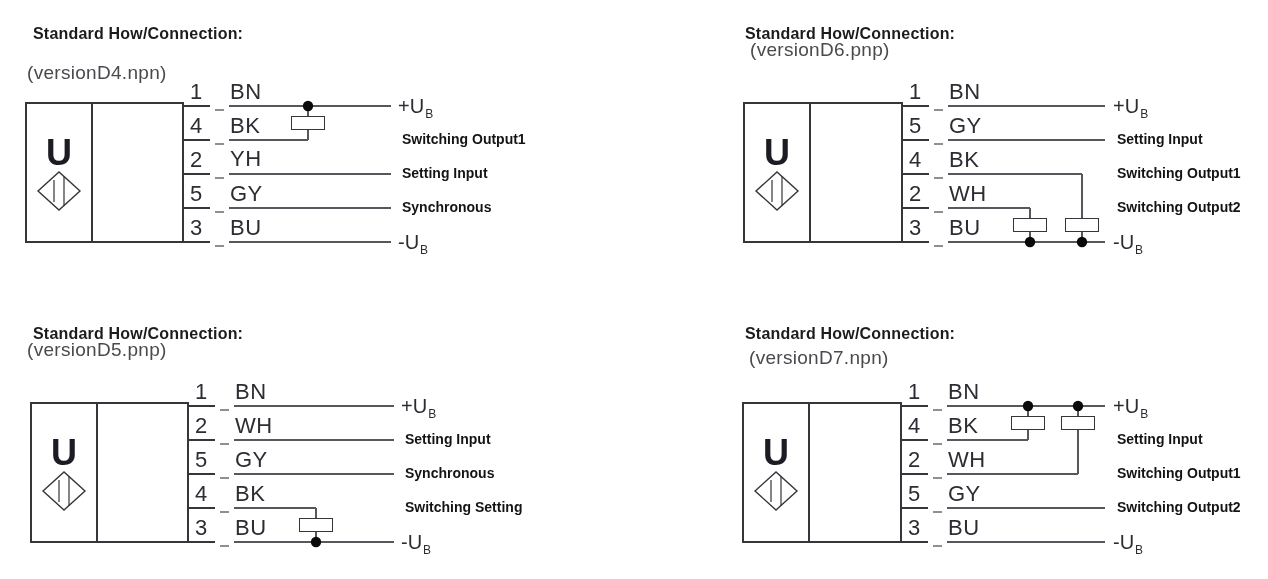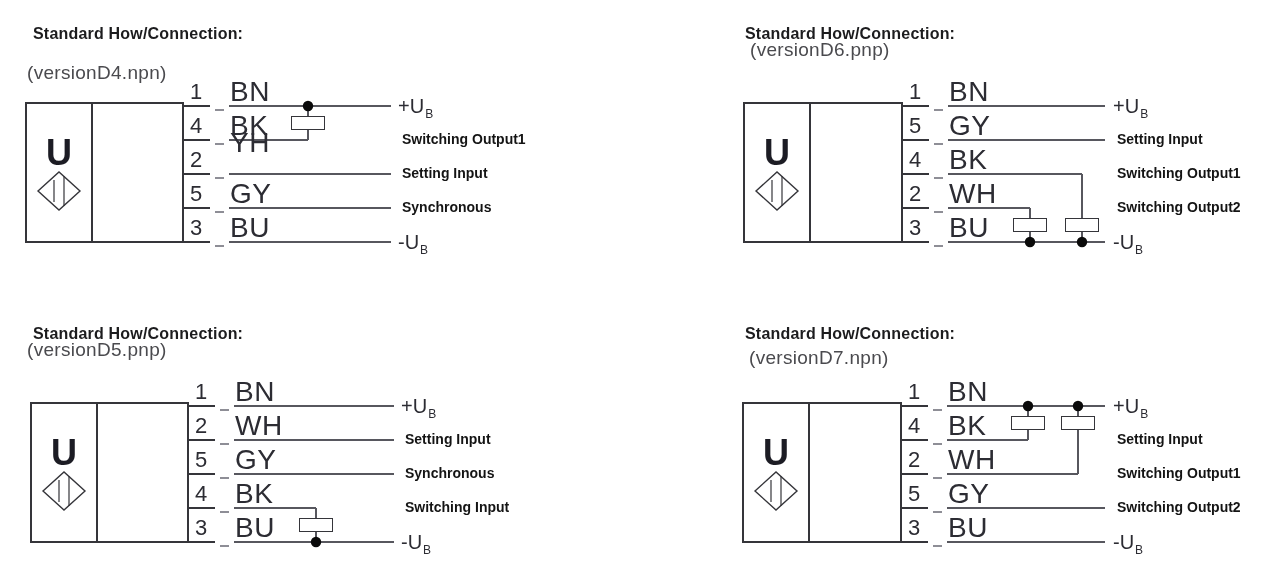--- a/index.html
+++ b/index.html
@@ -3,21 +3,21 @@
 <meta charset="utf-8">
 <style>
   html,body{margin:0;padding:0;background:#ffffff;}
   body{font-family:"Liberation Sans",sans-serif;}
   .canvas{position:relative;width:1268px;height:579px;background:#ffffff;overflow:hidden;}
   svg{position:absolute;left:0;top:0;}
   .t{position:absolute;white-space:nowrap;}
   .title{font-weight:bold;font-size:16px;color:#1c1c1e;letter-spacing:0.2px;}
   .version{font-size:19px;color:#4a4a4e;letter-spacing:0.3px;}
   .pin-num{font-size:22px;color:#2c2c33;width:22px;text-align:center;line-height:24px;}
-  .wire-code{font-size:28px;color:#2c2c33;line-height:24px;letter-spacing:0.5px;}
+  .wire-code{font-size:22px;color:#2c2c33;line-height:24px;letter-spacing:0.5px;}
   .signal{font-weight:bold;font-size:14px;color:#141414;line-height:17px;}
   .supply{font-size:20px;color:#2c2c33;line-height:24px;}
   .supply .sub{font-size:12px;position:relative;top:5px;left:1px;}
   .u-label{font-weight:bold;font-size:36px;color:#1c1c24;width:40px;text-align:center;line-height:46px;}
 </style>
 </head>
 <body>
 
 <div class="canvas">
   <svg id="wiring-svg" width="1268" height="579" viewBox="0 0 1268 579">
@@ -139,21 +139,21 @@
   </section>
 
   <div id="text-layer">
       <div class="t pin-num" style="left: 185px; top: 80px;">1</div>
       <div class="t wire-code" style="left: 230px; top: 80px;">BN</div>
       <div class="t supply" style="left: 398px; top: 94px;"><span>+U</span><span class="sub">B</span></div>
       <div class="t pin-num" style="left: 185px; top: 114px;">4</div>
       <div class="t wire-code" style="left: 230px; top: 114px;">BK</div>
       <div class="t signal" style="left: 402px; top: 131px;">Switching Output1</div>
       <div class="t pin-num" style="left: 185px; top: 148px;">2</div>
-      <div class="t wire-code" style="left: 230px; top: 131px;">YH</div>
+      <div class="t wire-code" style="left: 230px; top: 147px;">YH</div>
       <div class="t signal" style="left: 402px; top: 165px;">Setting Input</div>
       <div class="t pin-num" style="left: 185px; top: 182px;">5</div>
       <div class="t wire-code" style="left: 230px; top: 182px;">GY</div>
       <div class="t signal" style="left: 402px; top: 199px;">Synchronous</div>
       <div class="t pin-num" style="left: 185px; top: 216px;">3</div>
       <div class="t wire-code" style="left: 230px; top: 216px;">BU</div>
       <div class="t supply" style="left: 398px; top: 230px;"><span>-U</span><span class="sub">B</span></div>
       <div class="t u-label" style="left: 39px; top: 130px;">U</div>
       <div class="t pin-num" style="left: 904px; top: 80px;">1</div>
       <div class="t wire-code" style="left: 949px; top: 80px;">BN</div>
@@ -175,21 +175,21 @@
       <div class="t wire-code" style="left: 235px; top: 380px;">BN</div>
       <div class="t supply" style="left: 401px; top: 394px;"><span>+U</span><span class="sub">B</span></div>
       <div class="t pin-num" style="left: 190px; top: 414px;">2</div>
       <div class="t wire-code" style="left: 235px; top: 414px;">WH</div>
       <div class="t signal" style="left: 405px; top: 431px;">Setting Input</div>
       <div class="t pin-num" style="left: 190px; top: 448px;">5</div>
       <div class="t wire-code" style="left: 235px; top: 448px;">GY</div>
       <div class="t signal" style="left: 405px; top: 465px;">Synchronous</div>
       <div class="t pin-num" style="left: 190px; top: 482px;">4</div>
       <div class="t wire-code" style="left: 235px; top: 482px;">BK</div>
-      <div class="t signal" style="left: 405px; top: 499px;">Switching Input</div>
+      <div class="t signal" style="left: 405px; top: 499px;">Switching Setting</div>
       <div class="t pin-num" style="left: 190px; top: 516px;">3</div>
       <div class="t wire-code" style="left: 235px; top: 516px;">BU</div>
       <div class="t supply" style="left: 401px; top: 530px;"><span>-U</span><span class="sub">B</span></div>
       <div class="t u-label" style="left: 44px; top: 430px;">U</div>
       <div class="t pin-num" style="left: 903px; top: 380px;">1</div>
       <div class="t wire-code" style="left: 948px; top: 380px;">BN</div>
       <div class="t supply" style="left: 1113px; top: 394px;"><span>+U</span><span class="sub">B</span></div>
       <div class="t pin-num" style="left: 903px; top: 414px;">4</div>
       <div class="t wire-code" style="left: 948px; top: 414px;">BK</div>
       <div class="t signal" style="left: 1117px; top: 431px;">Setting Input</div>

